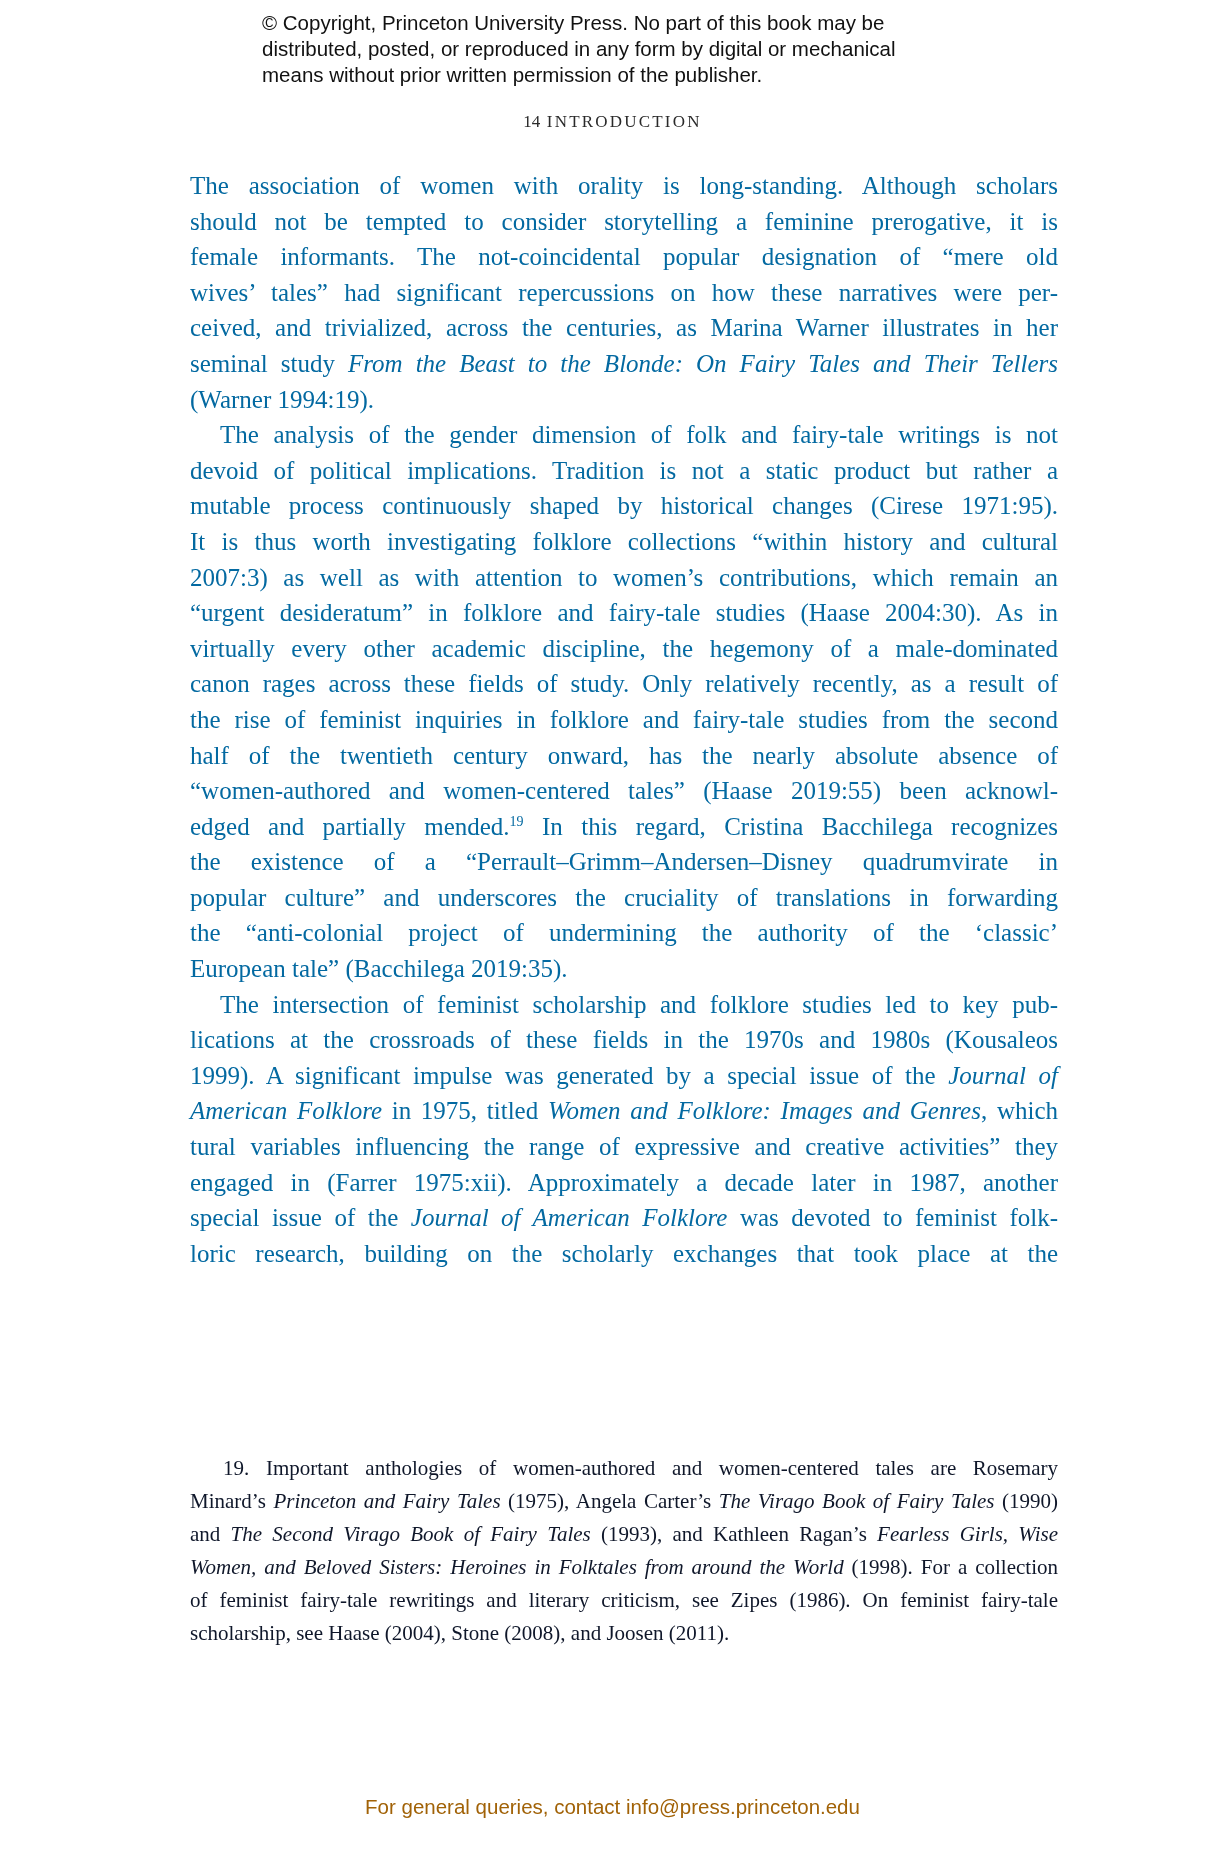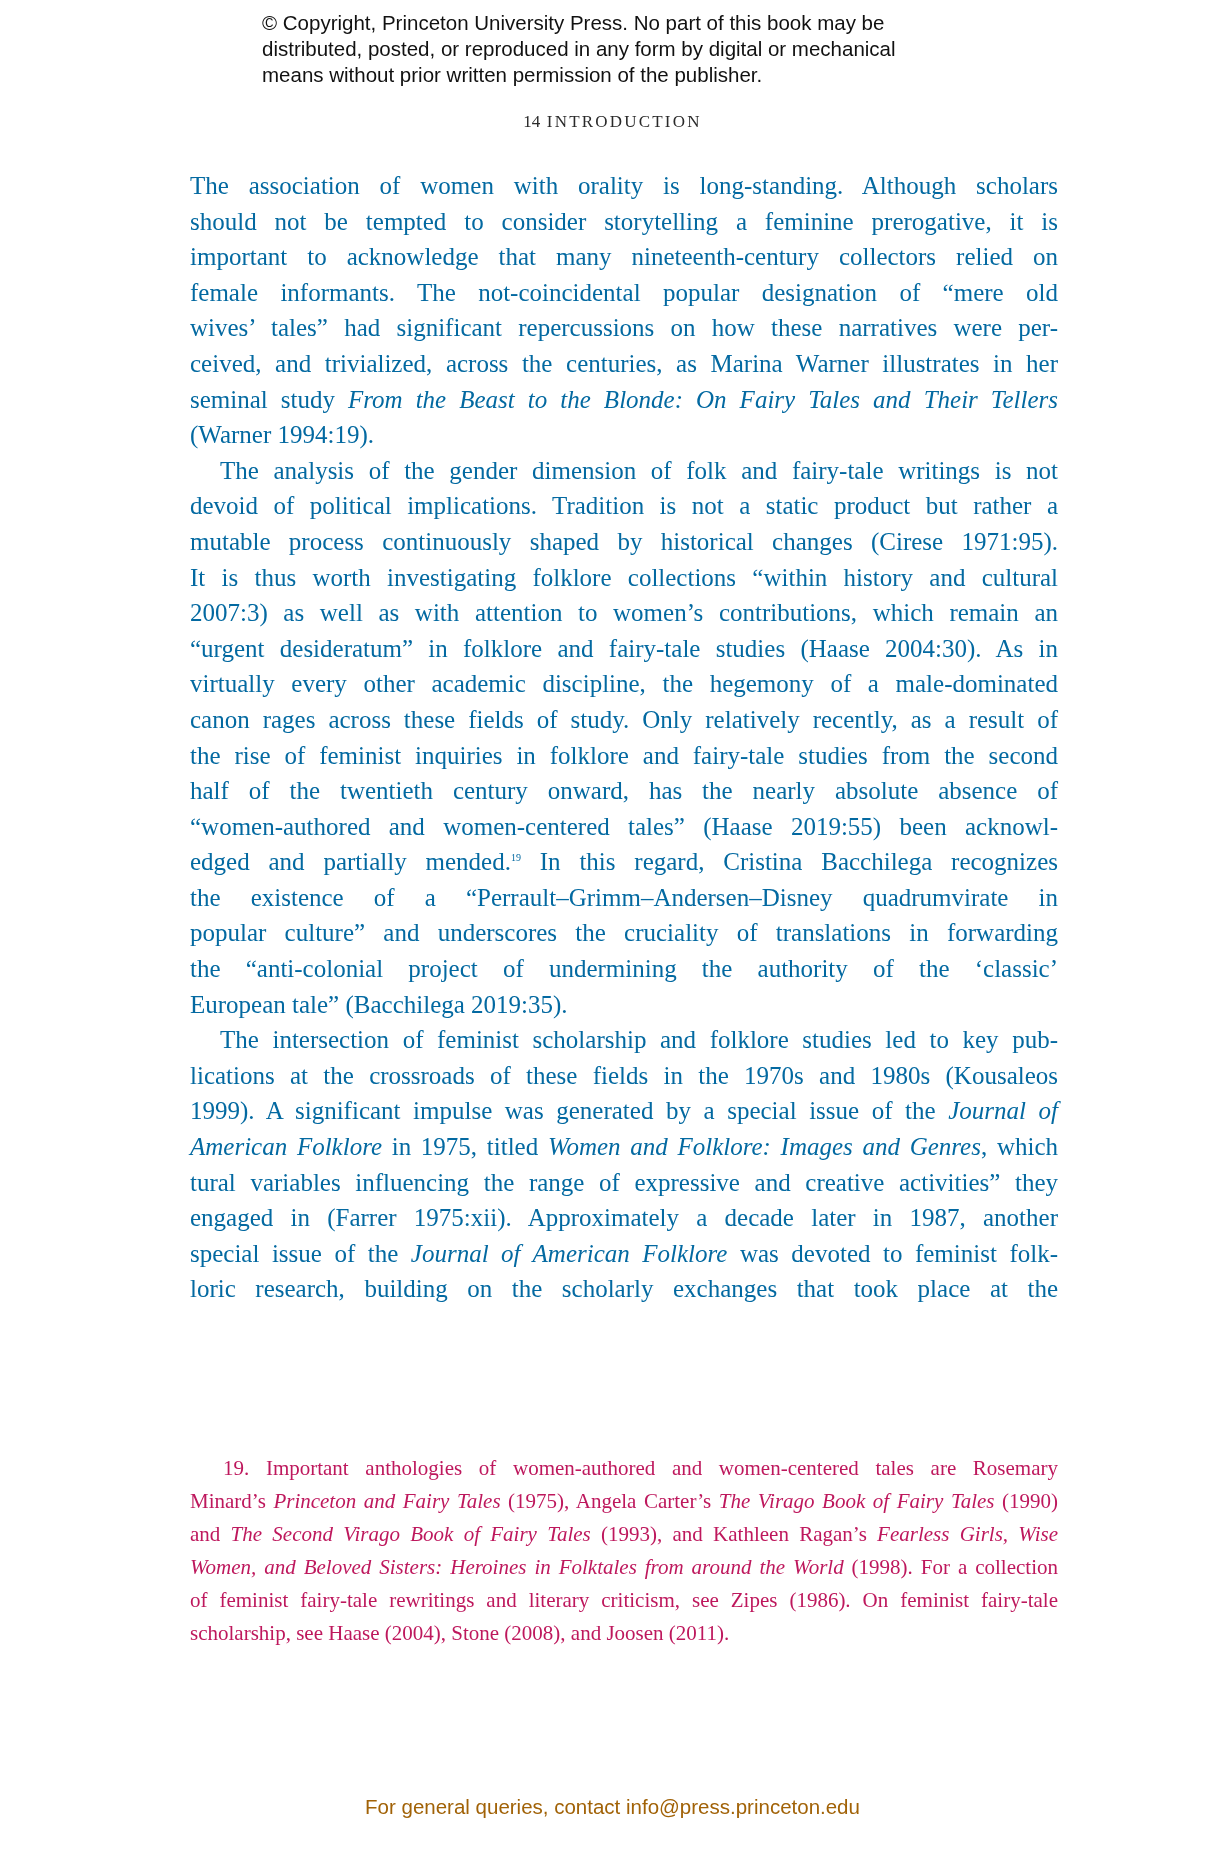--- a/index.html
+++ b/index.html
@@ -16,25 +16,25 @@
   .running-head .pg { letter-spacing: 0; }
   .body-text {
     position: absolute; left: 190px; top: 168px; width: 868px;
     font-family: "Liberation Serif", serif; font-size: 25px; line-height: 35.6px; color: #0369a1;
   }
   .line { white-space: nowrap; text-align: justify; text-align-last: justify; height: 35.6px; }
   .line.last { text-align-last: left; }
   .line.indent { padding-left: 30px; }
   .footnotes {
     position: absolute; left: 190px; top: 1452px; width: 868px;
-    font-family: "Liberation Serif", serif; font-size: 21px; line-height: 33px; color: #be185d;
+    font-family: "Liberation Serif", serif; font-size: 21px; line-height: 33px; color: #0f172a;
   }
   .footnotes .line { height: 33px; }
   .footnotes .line.indent { padding-left: 33px; }
-  sup { font-size: 10px; vertical-align: 9px; line-height: 0; }
+  sup { font-size: 14px; vertical-align: 9px; line-height: 0; }
   .footer {
     position: absolute; left: 0; width: 1225px; top: 1795px; text-align: center;
     font-family: "Liberation Sans", sans-serif; font-size: 20.5px; color: #a16207;
   }
   i { font-style: italic; }
 </style>
 </head>
 <body>
 
 <div class="copyright">
@@ -44,21 +44,20 @@
 </div>
 
 <div class="running-head">
   <span class="pg">14</span>
   <span>INTRODUCTION</span>
 </div>
 
 <div class="body-text">
   <div class="line"><span>The association of women with orality is long-standing. Although scholars</span></div>
   <div class="line"><span>should not be tempted to consider storytelling a feminine prerogative, it is</span></div>
-  <div class="line"><span>important to acknowledge that many nineteenth-century collectors relied on</span></div>
   <div class="line"><span>female informants. The not-coincidental popular designation of “mere old</span></div>
   <div class="line"><span>wives’ tales” had significant repercussions on how these narratives were per-</span></div>
   <div class="line"><span>ceived, and trivialized, across the centuries, as Marina Warner illustrates in her</span></div>
   <div class="line"><span>seminal study </span><i>From the Beast to the Blonde: On Fairy Tales and Their Tellers</i></div>
   <div class="line last"><span>(Warner 1994:19).</span></div>
   <div class="line indent"><span>The analysis of the gender dimension of folk and fairy-tale writings is not</span></div>
   <div class="line"><span>devoid of political implications. Tradition is not a static product but rather a</span></div>
   <div class="line"><span>mutable process continuously shaped by historical changes (Cirese 1971:95).</span></div>
   <div class="line"><span>It is thus worth investigating folklore collections “within history and cultural</span></div>
   <div class="line"><span>2007:3) as well as with attention to women’s contributions, which remain an</span></div>

